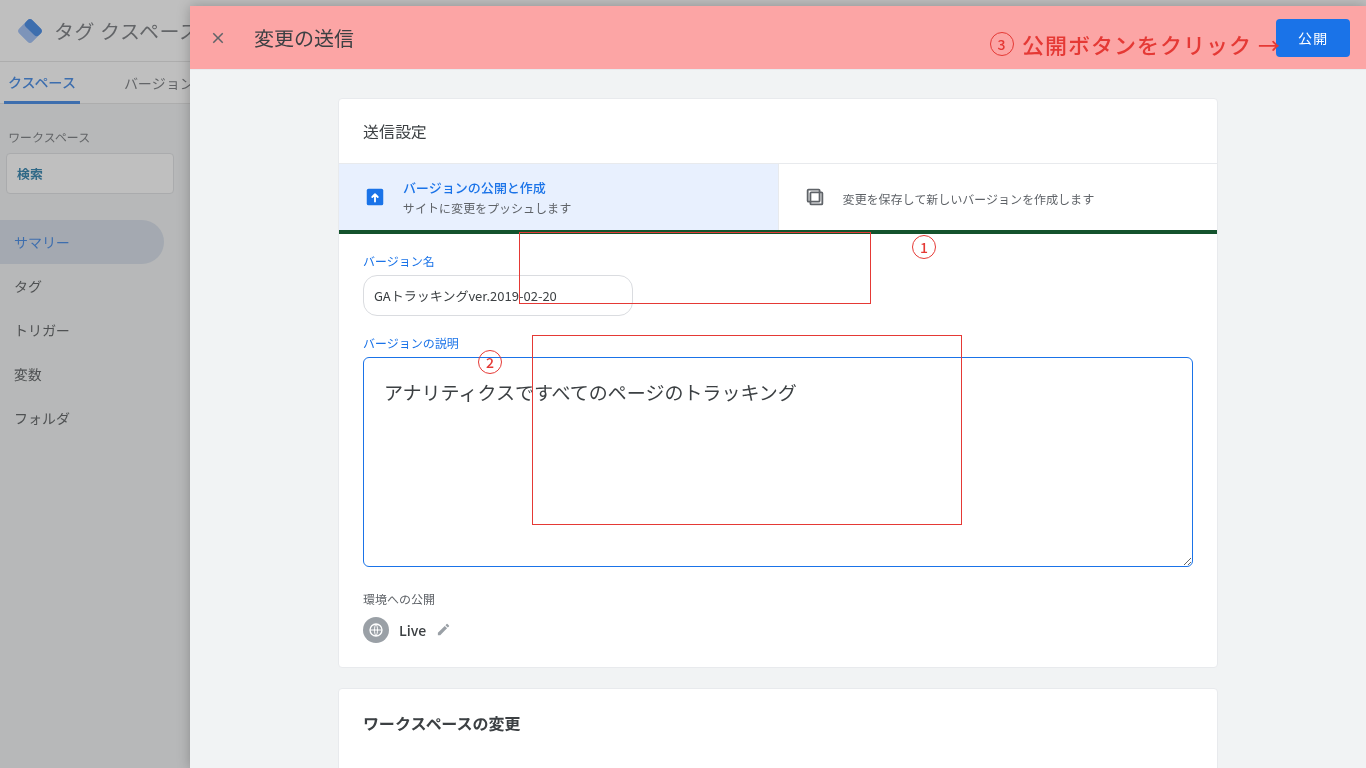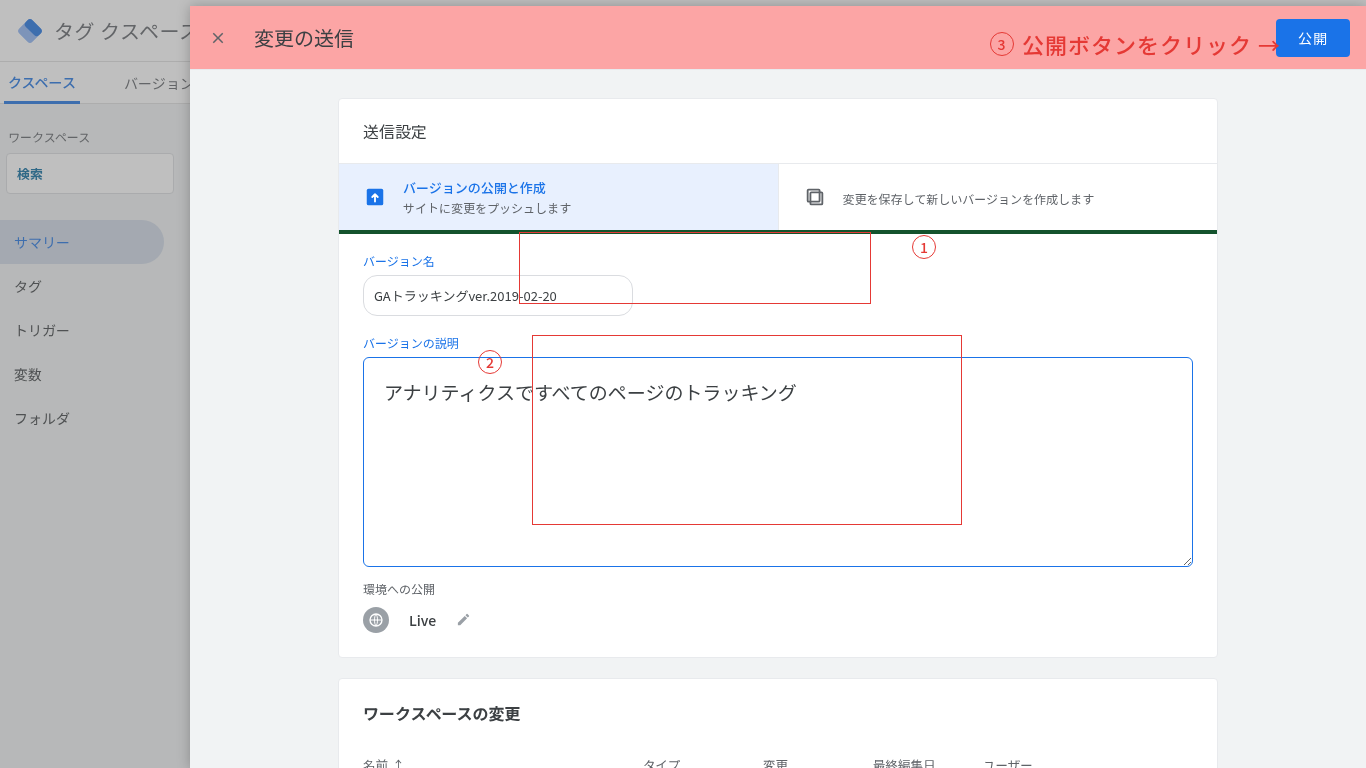--- a/index.html
+++ b/index.html
@@ -46,22 +46,22 @@
 .opt-title { font-size:13px; color:#1a73e8; font-weight:500; }
 .toggle-option:not(.active) .opt-title { color:#3c4043; }
 .opt-sub { font-size:12px; color:#5f6368; margin-top:2px;}
 .vsep { width:1px; background:#e8eaed; }
 
 .form-area { padding: 18px 24px 24px; }
 .field-label { font-size:12px; color:#1a73e8; margin-bottom:6px; display:block; }
 .text-input { width:270px; padding:10px 10px; font-size:13px; border:1px solid #dadce0; border-radius:14px; color:#3c4043;}
 .textarea-input { width:100%; height:210px; padding:20px; font-size:19px; border:1px solid #1a73e8; border-radius:6px; color:#3c4043; resize: both; outline:none; font-family:inherit;}
 
-.env-label { font-size:12px; color:#5f6368; margin: 8px 0 10px; }
-.env-row { display:flex; align-items:center; gap:20px; color:#3c4043;}
+.env-label { font-size:12px; color:#5f6368; margin: 18px 0 10px; }
+.env-row { display:flex; align-items:center; gap:10px; color:#3c4043;}
 .env-circle { width:26px; height:26px; border-radius:50%; background:#9aa0a6; display:flex; align-items:center; justify-content:center; color:#fff;}
 .env-name { font-size:14px; font-weight:500; }
 .pencil { color:#9aa0a6; }
 
 .card2-body { padding: 22px 24px 8px; }
 .card2-title { font-size:16px; color:#3c4043; margin-bottom: 30px; font-weight: bold; }
 .tbl-head { display:flex; font-size:12.5px; color:#5f6368; padding-bottom:10px;}
 .th { }
 .th.name { width: 280px; display:flex; align-items:center; gap:4px;}
 .th.type { width: 120px; }

